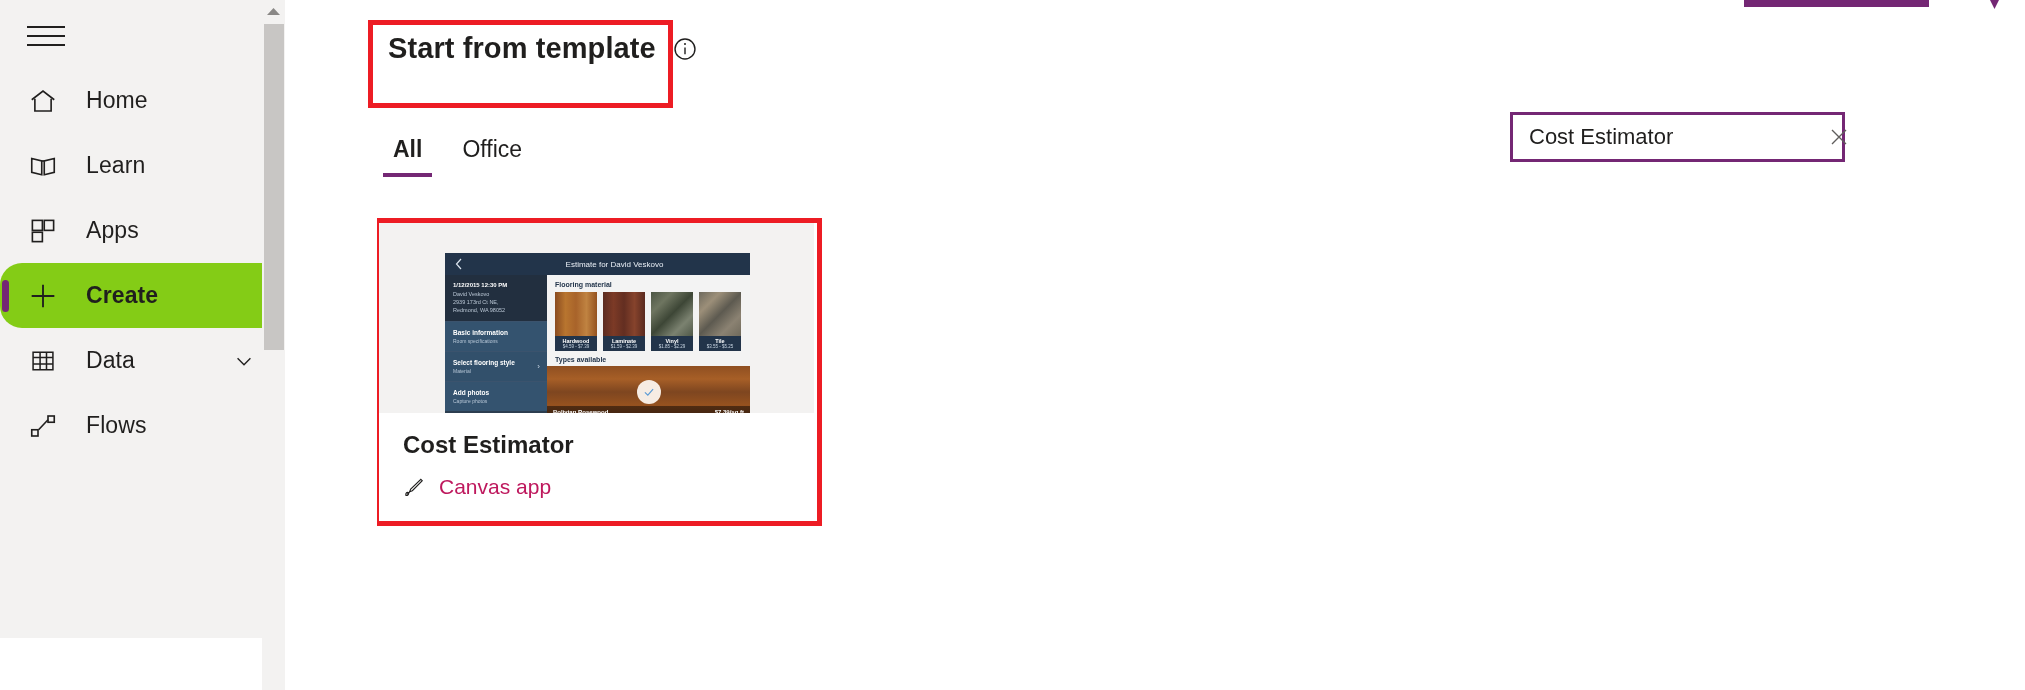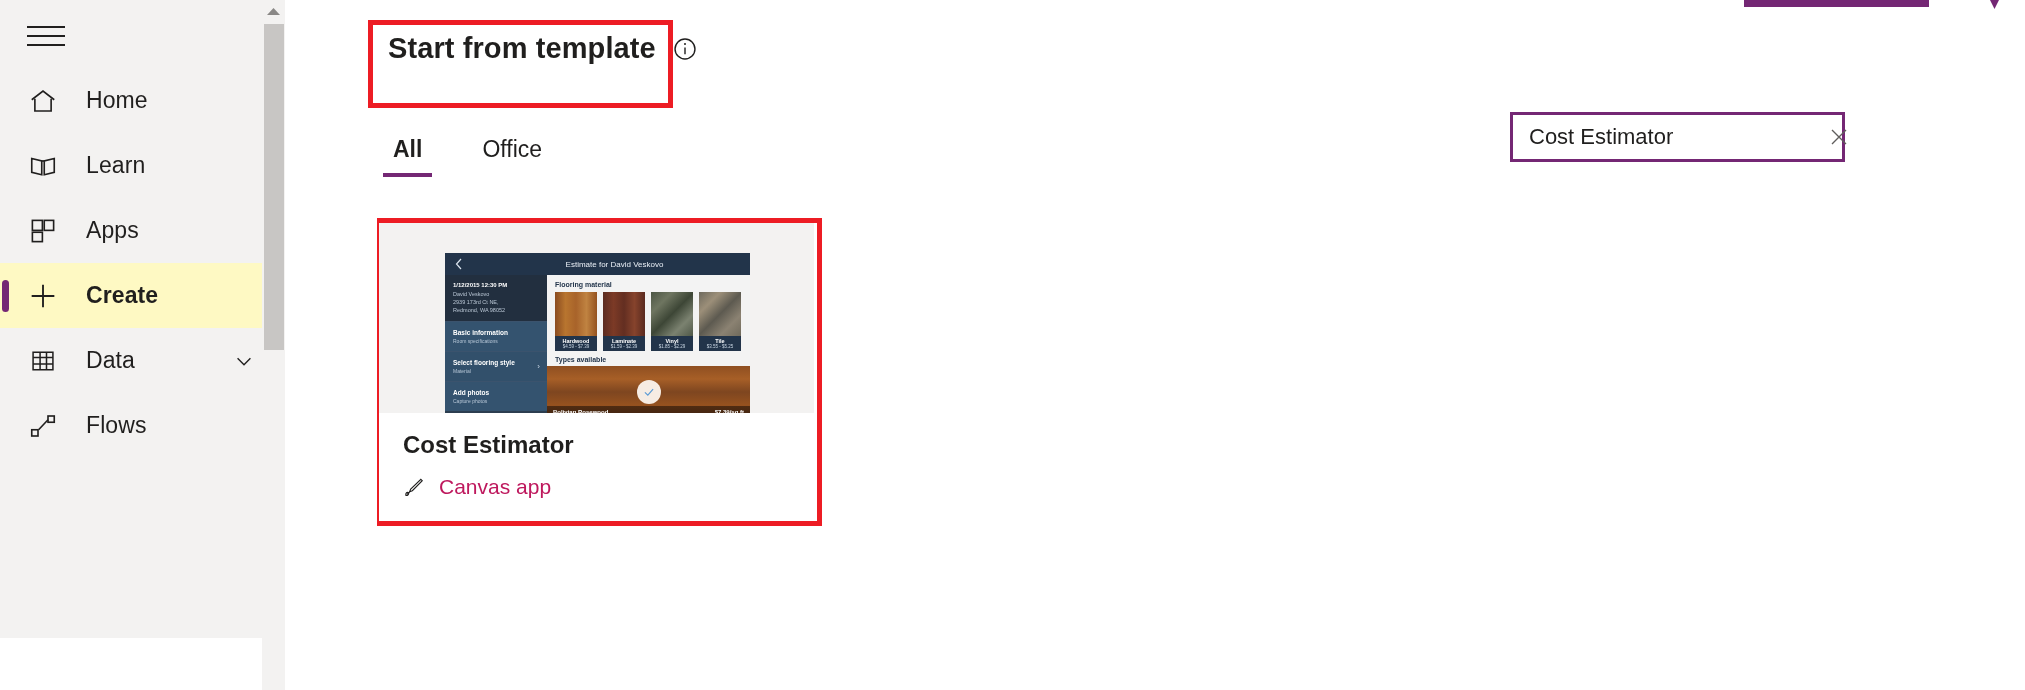--- a/index.html
+++ b/index.html
@@ -33,21 +33,21 @@
     padding-left: 26px;
     cursor: pointer;
     color: #201f1e;
   }
   .nav-item .ico {
     width: 34px; height: 34px; flex: 0 0 34px;
     display: flex; align-items: center; justify-content: center;
     margin-right: 26px;
   }
   .nav-item .lbl { font-size: 23px; color: #201f1e; letter-spacing: .1px; }
-  .nav-item.selected { background: #fef9c3; }
+  .nav-item.selected { background: #84cc16; border-radius: 22px; }
   .nav-item.selected .lbl { font-weight: bold; }
   .nav-item.selected .sel-bar {
     position: absolute; left: 2px; top: 50%; transform: translateY(-50%);
     width: 7px; height: 32px; border-radius: 4px; background: #742774;
   }
   .chev {
     position: absolute; right: 30px; top: 50%; transform: translateY(-50%);
     width: 22px; height: 22px;
   }
 
@@ -90,21 +90,21 @@
 
   .highlight-title {
     position: absolute; left: 83px; top: 20px;
     width: 305px; height: 88px;
     border: 5px solid #ed1c24;
     pointer-events: none;
   }
 
   .tabs {
     position: absolute; left: 98px; top: 128px;
-    display: flex; align-items: flex-start; gap: 40px;
+    display: flex; align-items: flex-start; gap: 20px;
   }
   .tab {
     position: relative;
     padding: 8px 10px 14px 10px;
     font-size: 23px; color: #201f1e; cursor: pointer;
   }
   .tab.active { font-weight: bold; }
   .tab.active::after {
     content: ""; position: absolute;
     left: 0; right: 0; bottom: 0; height: 4px; background: #742774;

